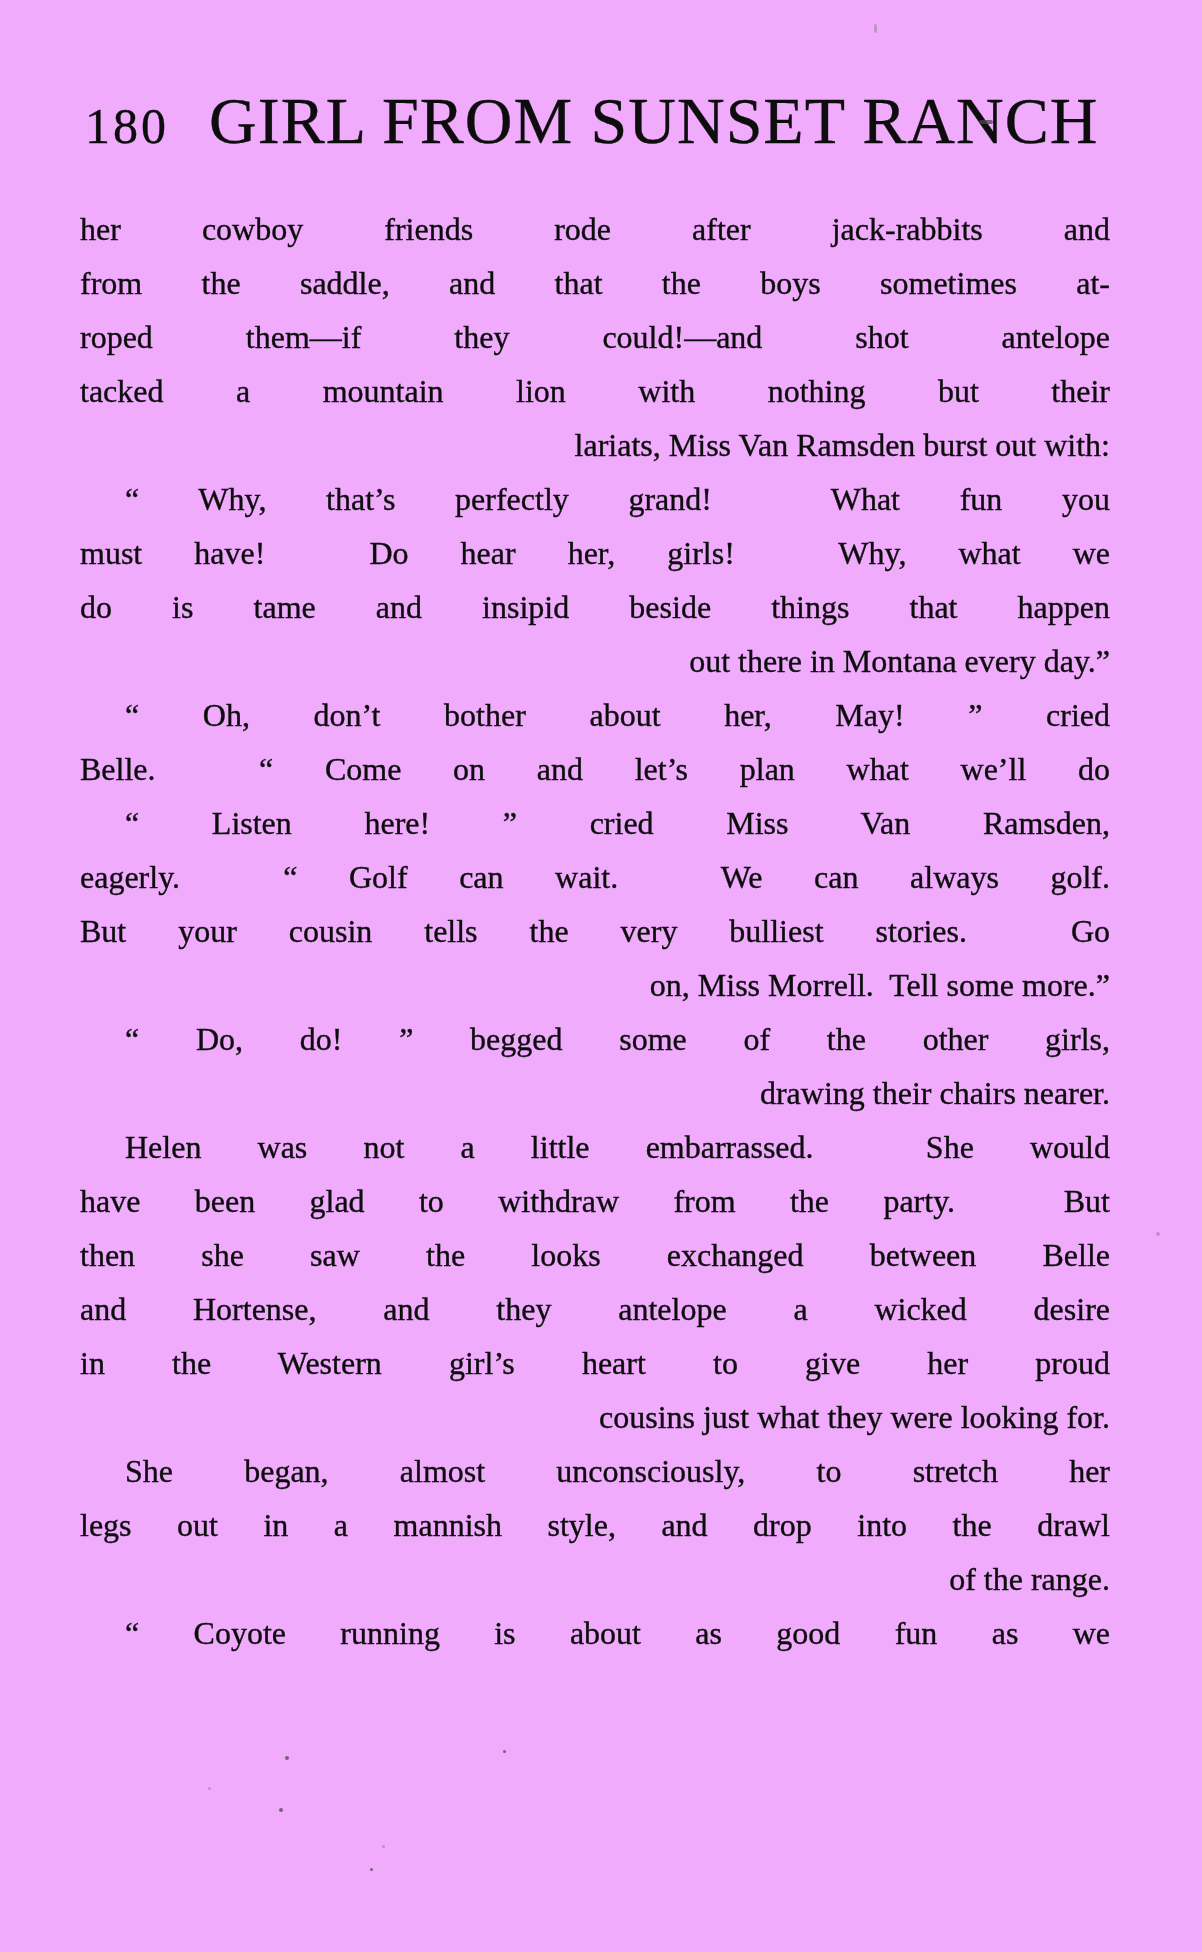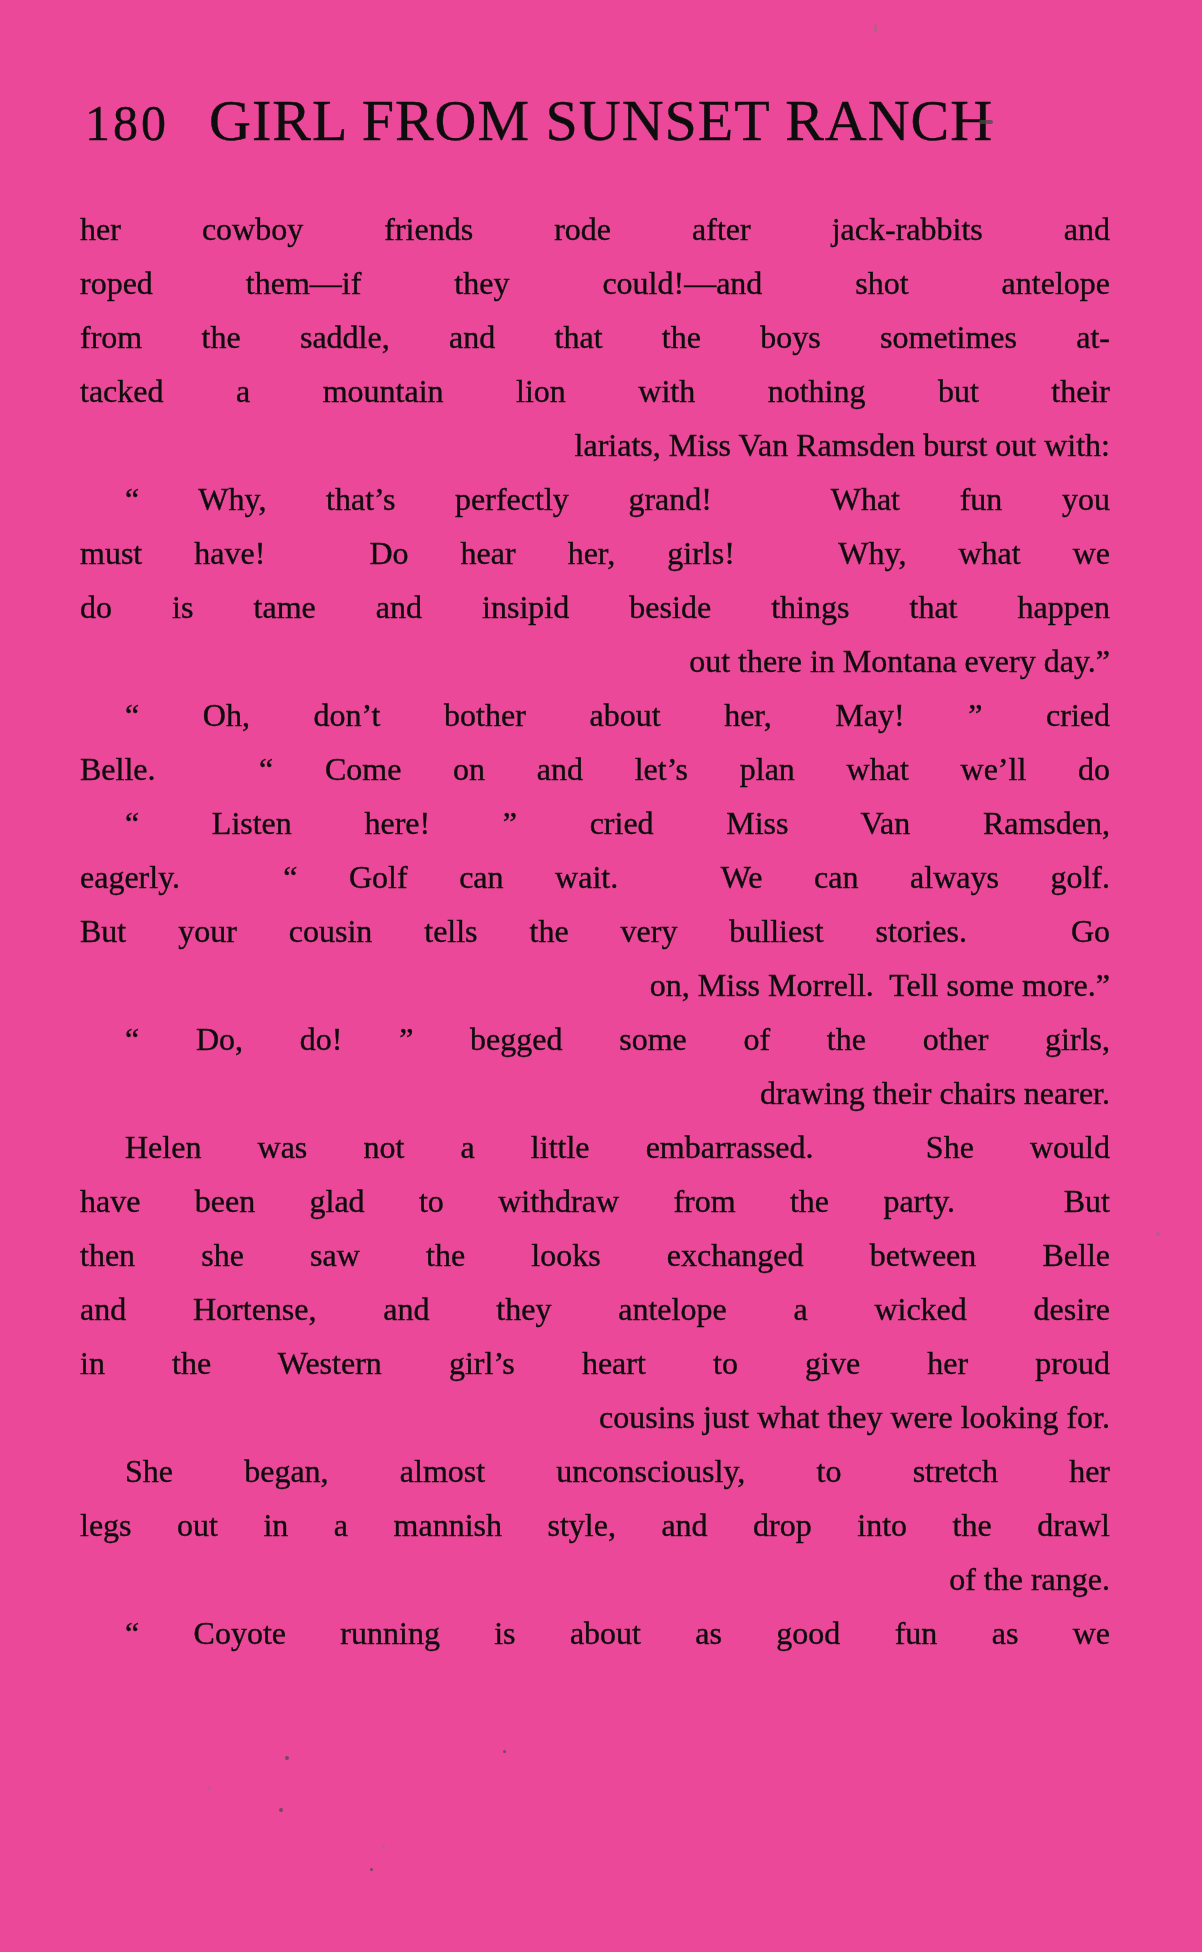--- a/index.html
+++ b/index.html
@@ -1,20 +1,20 @@
 <!DOCTYPE html>
 <html><head>
 <meta charset="utf-8">
 <style>
   html, body { margin: 0; padding: 0; background: #ffffff; }
   .page {
     position: relative;
     width: 1202px;
     height: 1952px;
-    background: #ec4899;
+    background: #f0abfc;
     color: #0d0d0d;
     font-family: "Liberation Serif", "DejaVu Serif", serif;
     overflow: hidden;
     -webkit-text-stroke: 0.35px #0d0d0d;
   }
   .running-header {
     position: absolute;
     left: 80px;
     top: 92px;
     width: 1030px;
@@ -22,21 +22,21 @@
     align-items: baseline;
     white-space: pre;
   }
   .page-number {
     font-size: 50px;
     line-height: 58px;
     margin-left: 5px;
     letter-spacing: 3px;
   }
   .book-title {
-    font-size: 58px;
+    font-size: 66px;
     line-height: 58px;
     margin-left: 40px;
     letter-spacing: 1px;
   }
   .page-body {
     position: absolute;
     left: 80px;
     top: 202px;
     width: 1030px;
     font-size: 32px;
@@ -62,22 +62,22 @@
 
 <div class="page">
 
   <div class="running-header">
     <span class="page-number">180</span>
     <span class="book-title">GIRL FROM SUNSET RANCH</span>
   </div>
 
   <div class="page-body">
       <div class="line just">her cowboy friends rode after jack-rabbits and</div>
+      <div class="line just">from the saddle, and that the boys sometimes at-</div>
       <div class="line just">roped them—if they could!—and shot antelope</div>
-      <div class="line just">from the saddle, and that the boys sometimes at-</div>
       <div class="line just">tacked a mountain lion with nothing but their</div>
       <div class="line">lariats, Miss Van Ramsden burst out with:</div>
       <div class="line just indent">“ Why, that’s perfectly grand!&nbsp; What fun you</div>
       <div class="line just">must have!&nbsp; Do hear her, girls!&nbsp; Why, what we</div>
       <div class="line just">do is tame and insipid beside things that happen</div>
       <div class="line">out there in Montana every day.”</div>
       <div class="line just indent">“ Oh, don’t bother about her, May! ” cried</div>
       <div class="line just">Belle.&nbsp; “ Come on and let’s plan what we’ll do</div>
       <div class="line just indent">“ Listen here! ” cried Miss Van Ramsden,</div>
       <div class="line just">eagerly.&nbsp; “ Golf can wait.&nbsp; We can always golf.</div>

